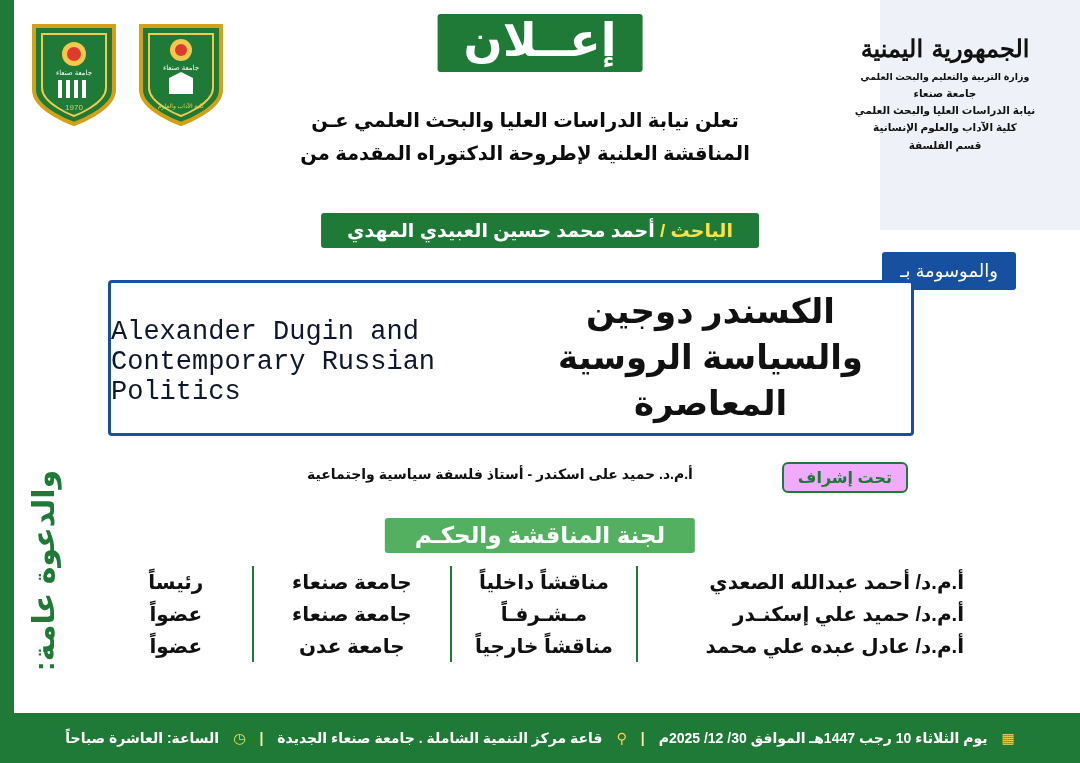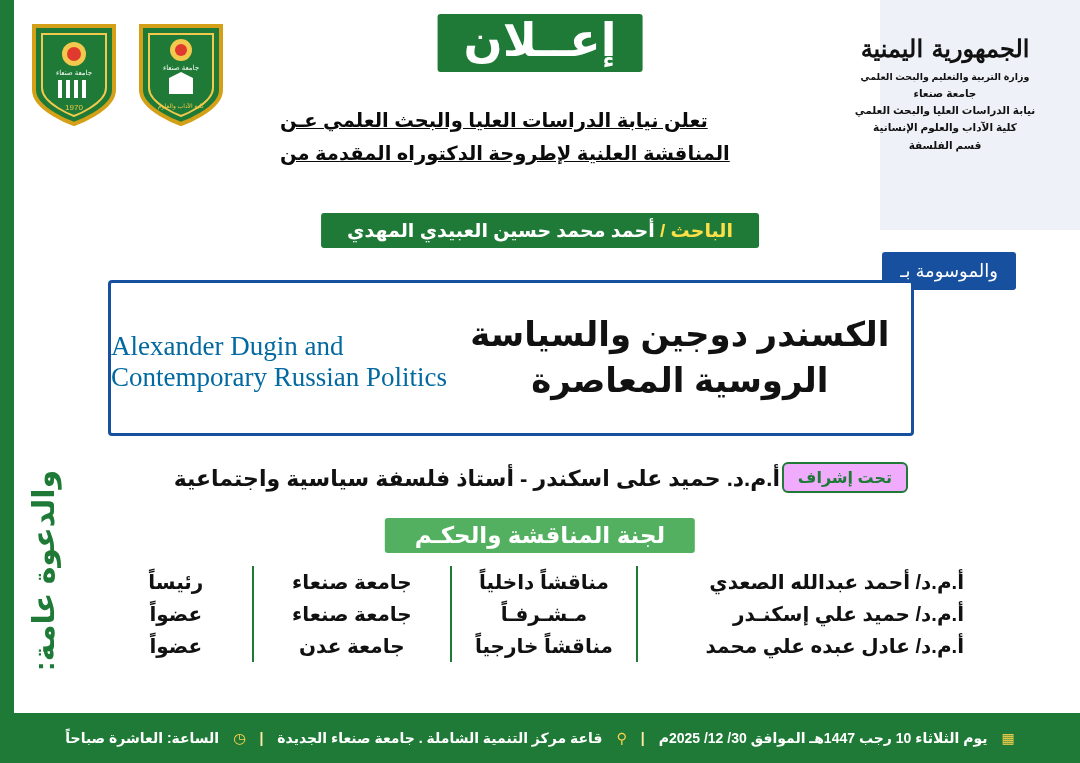--- a/index.html
+++ b/index.html
@@ -56,22 +56,22 @@
     position:absolute;left:50%;transform:translateX(-50%);top:14px;
     background:#1e7a36;color:#ffffff;
     font-size:46px;font-weight:bold;
     padding:2px 26px 8px 26px;border-radius:3px;
     letter-spacing:2px;line-height:1.05;
   }
 
   
   .intro{
     position:absolute;top:104px;left:280px;width:490px;
-    text-align:left;color:#0b0b0b;
-    font-size:19.5px;font-weight:bold;line-height:1.7;text-decoration:underline;
+    text-align:center;color:#0b0b0b;
+    font-size:19.5px;font-weight:bold;line-height:1.7;
   }
 
   
   .researcher{
     position:absolute;top:213px;left:50%;transform:translateX(-50%);
     background:#1e7a36;color:#ffffff;border-radius:3px;
     padding:6px 26px;font-size:19px;font-weight:bold;white-space:nowrap;
   }
   .researcher .lbl{color:#fde047;margin-top:16px;}
 
@@ -86,33 +86,33 @@
   .title-frame{
     position:absolute;left:108px;top:280px;width:800px;height:150px;
     border:3px solid #17509e;border-radius:4px;background:#ffffff;
     display:flex;flex-direction:row;align-items:center;justify-content:center;
   }
   .title-ar{
     font-size:34px;font-weight:bold;color:#111;line-height:1.35;text-align:center;
     padding:0 18px;
   }
   .title-en{
-    font-family:Liberation Serif, serif;
-    font-size:27px;color:#0369a1;margin-top:8px;direction:ltr;
+    font-family:Liberation Mono, monospace;
+    font-size:27px;color:#0f172a;margin-top:8px;direction:ltr;
   }
 
   
   .sup-badge{
     position:absolute;right:172px;top:462px;
     border:2px solid #1e7a36;border-radius:6px;color:#1e7a36;
     font-size:16px;font-weight:bold;padding:4px 14px;background:#f0abfc;
   }
   .sup-text{
-    position:absolute;right:300px;top:466px;width:560px;
-    font-size:22px;font-weight:bold;color:#111;white-space:nowrap;
+    position:absolute;right:300px;top:466px;width:560px;text-align:center;
+    font-size:14px;font-weight:bold;color:#111;white-space:nowrap;
   }
 
   
   .committee-head{
     position:absolute;left:50%;transform:translateX(-50%);top:518px;
     background:#53b060;color:#ffffff;font-size:23px;font-weight:bold;
     padding:4px 30px;border-radius:3px;letter-spacing:2px;
   }
 
   

